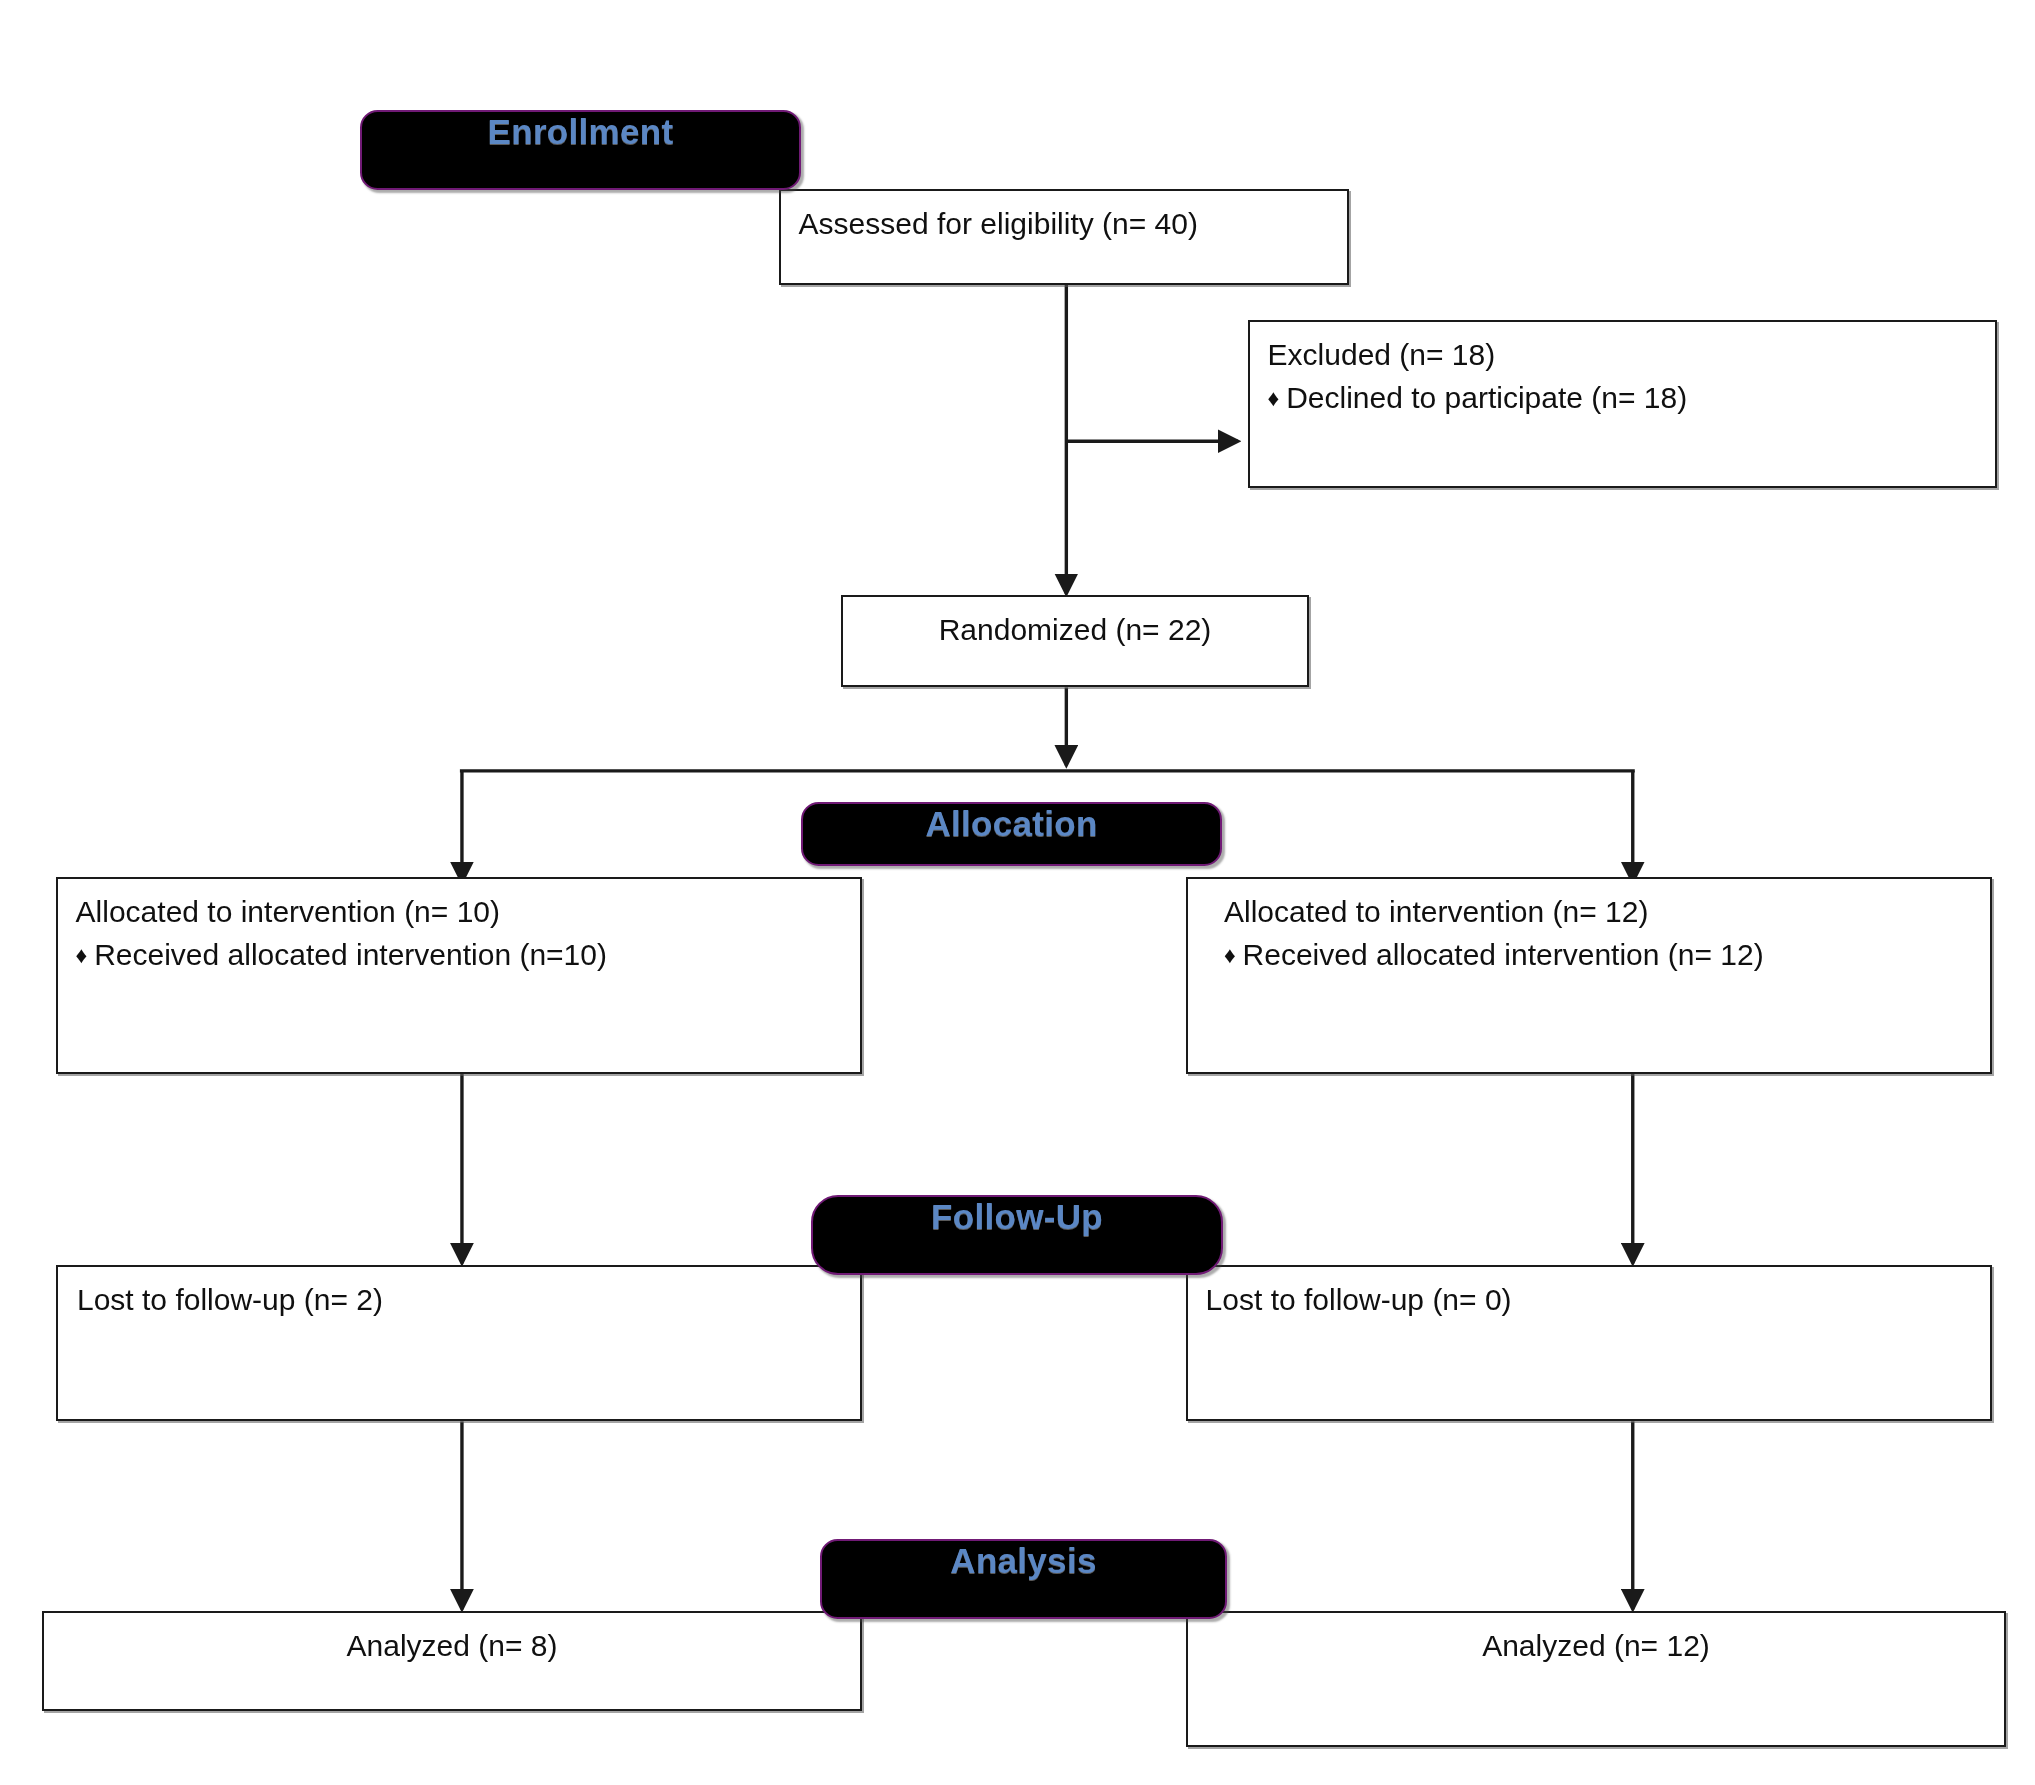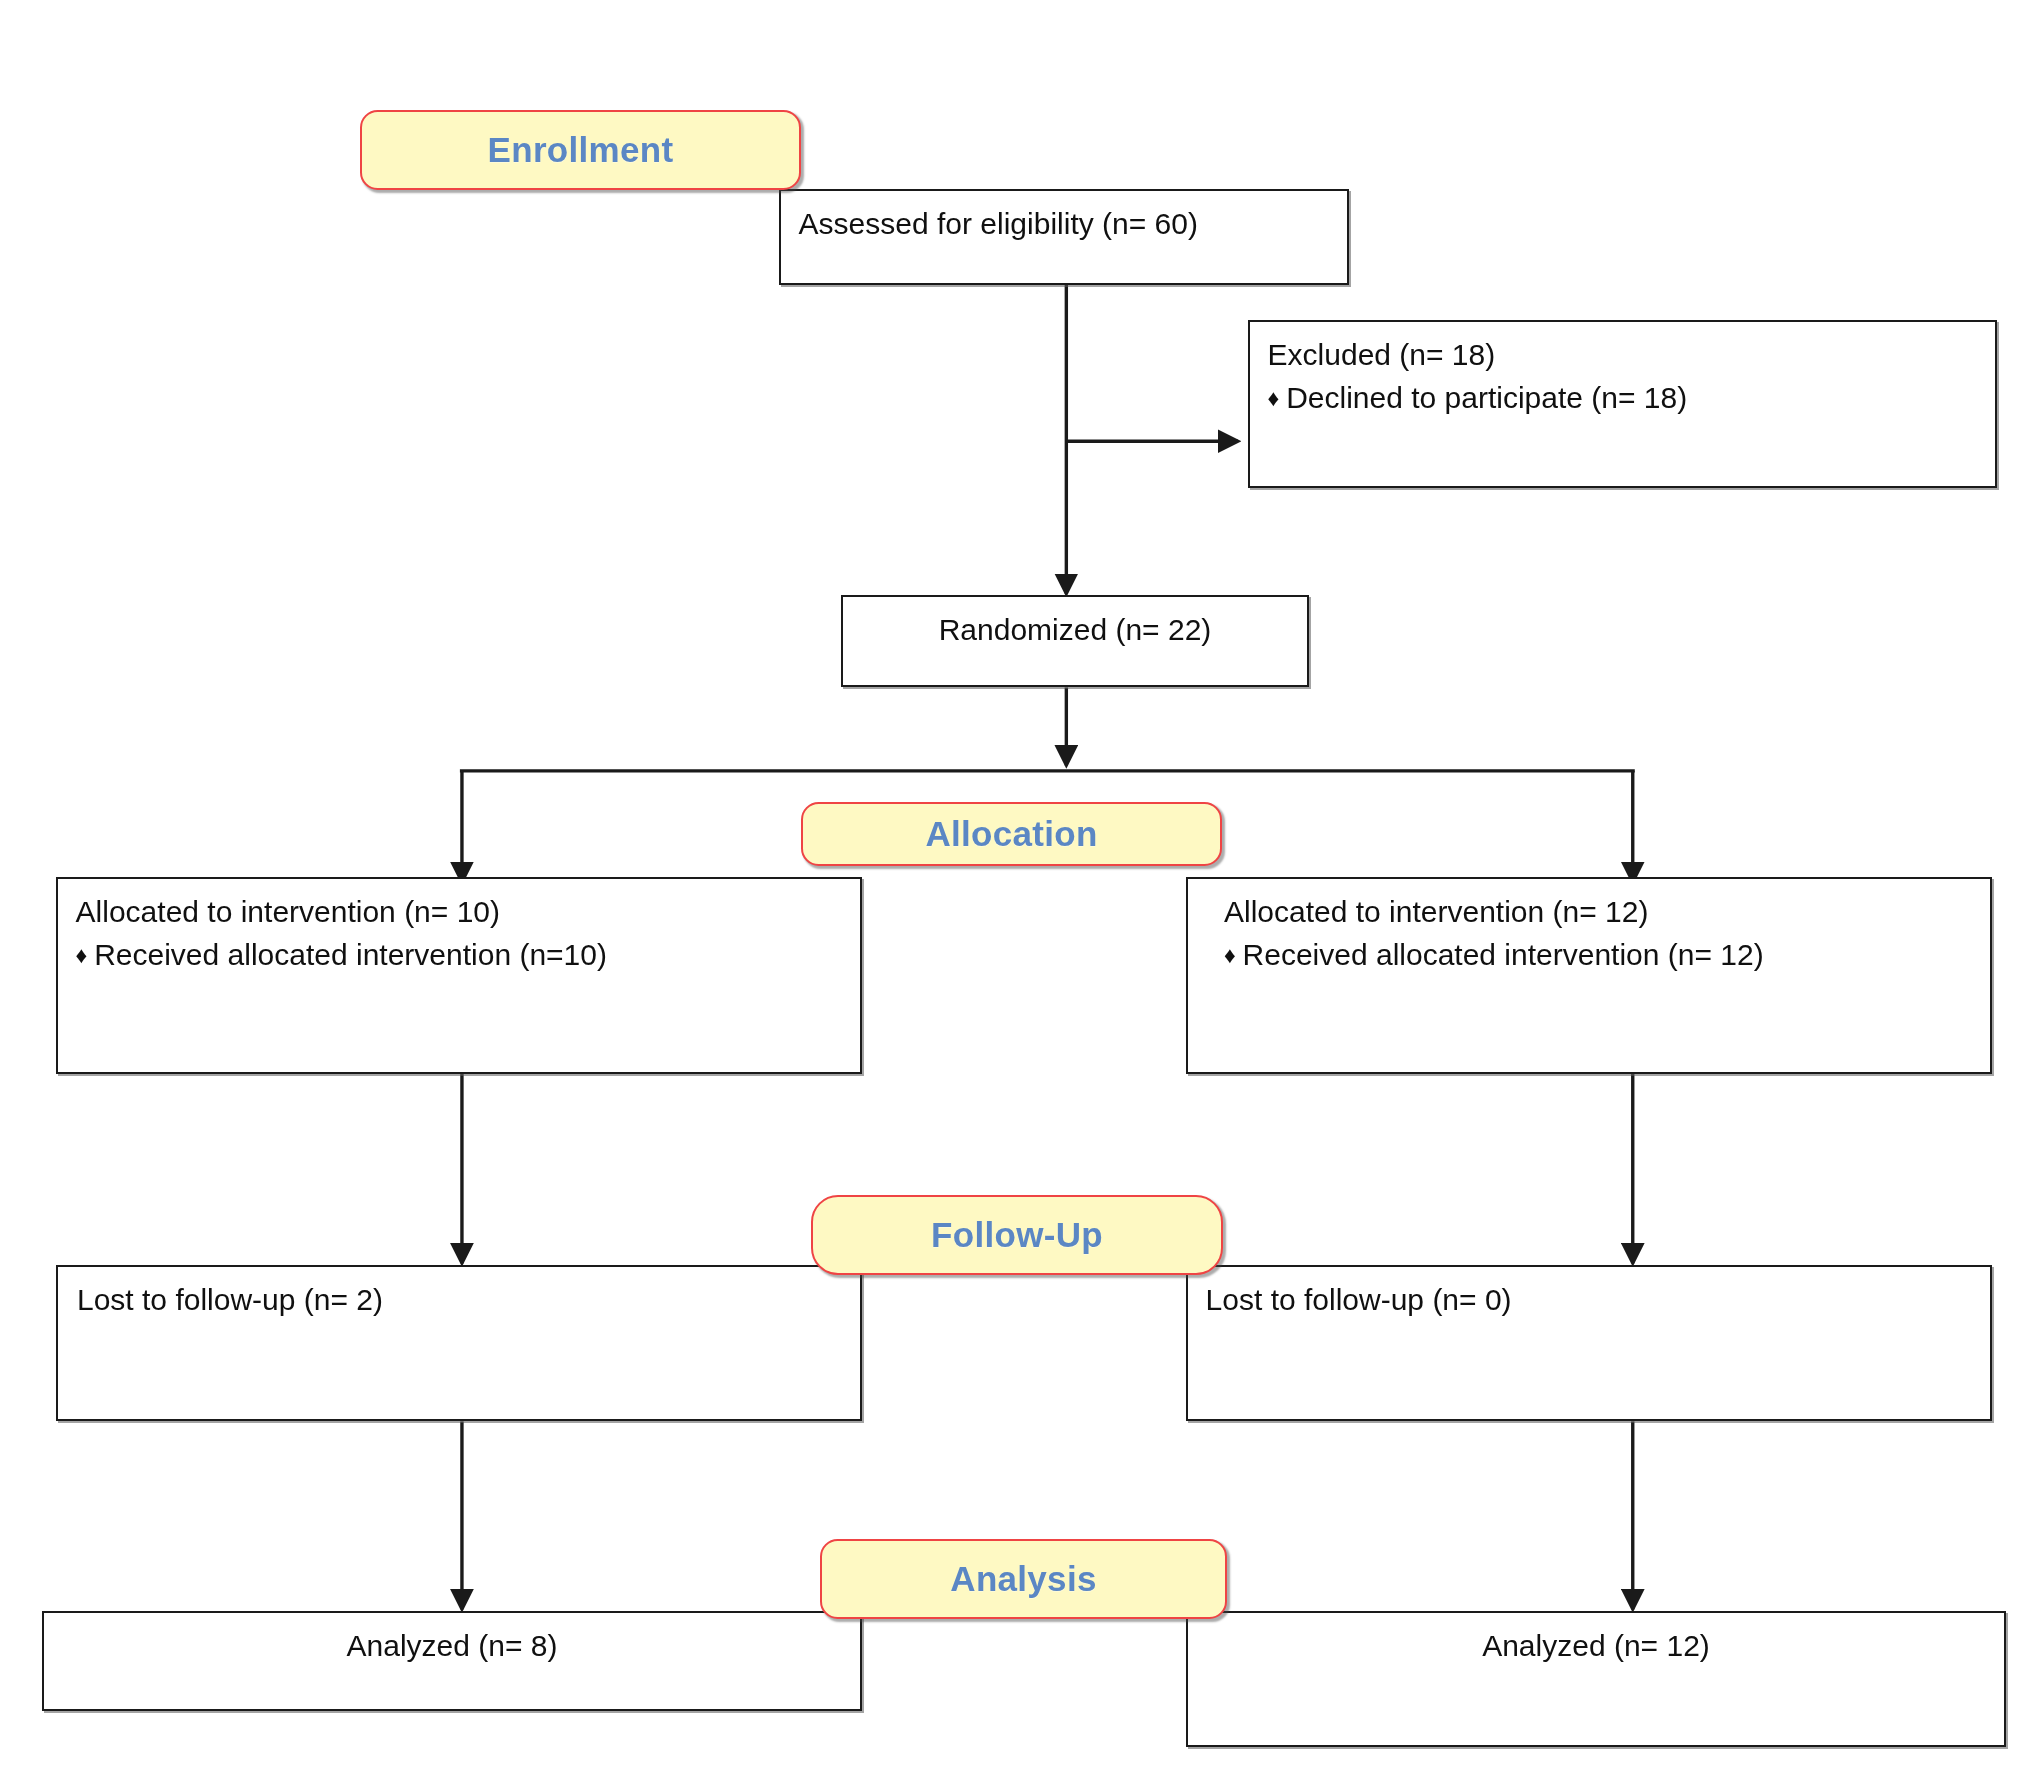--- a/index.html
+++ b/index.html
@@ -54,26 +54,25 @@
     display: flex;
     align-items: flex-start;
     justify-content: center;
   }
   .box.center-text .line {
     text-align: center;
   }
   .banner {
     position: absolute;
     box-sizing: border-box;
-    background: #fef9c3;
-    border: 2px solid #ef4444;
+    background: #000000;
+    border: 2px solid #701a75;
     border-radius: 17.6px;
     box-shadow: 2.7px 2.7px 2px rgba(70,70,70,0.45);
     display: flex;
-    align-items: center;
     justify-content: center;
     z-index: 6;
     color: #5b87c4;
     font-weight: bold;
     font-size: 35px;
     letter-spacing: 0.3px;
     text-shadow: 0 0.7px 0 rgba(255,255,255,0.35);
   }
 </style>
 </head>
@@ -106,21 +105,21 @@
 
       <line x1="2407" y1="1583" x2="2407" y2="1862" marker-end="url(#arrowhead)"></line>
 
       <line x1="681" y1="2095" x2="681" y2="2372" marker-end="url(#arrowhead)"></line>
 
       <line x1="2407" y1="2095" x2="2407" y2="2372" marker-end="url(#arrowhead)"></line>
     </g>
   </svg>
 
   <div class="box" style="left:779px; top:189px; width:570px; height:96px;">
-    <span class="line">Assessed for eligibility (n= 60)</span>
+    <span class="line">Assessed for eligibility (n= 40)</span>
   </div>
 
   <div class="box" style="left:1248px; top:320px; width:749px; height:168px;">
     <span class="line">Excluded (n= 18)</span>
     <span class="line bullet">
       <span class="bullet-glyph">♦</span><span>Declined to participate (n= 18)</span>
     </span>
   </div>
 
   <div class="box center-text" style="left:841px; top:595px; width:468px; height:92px;">

